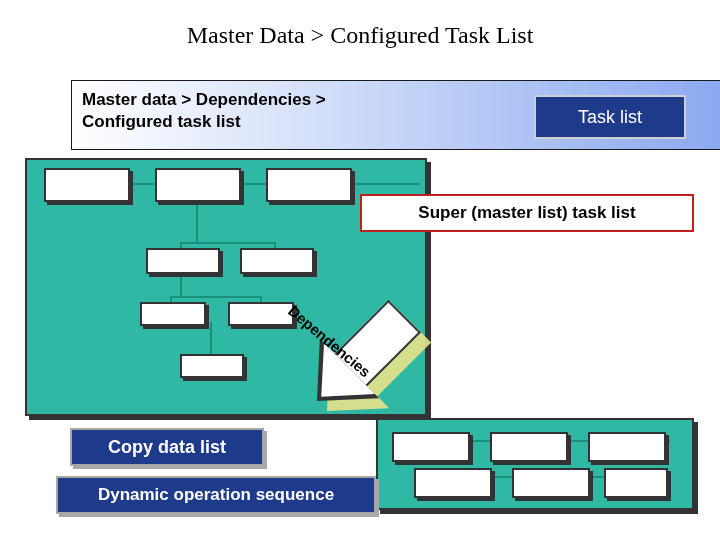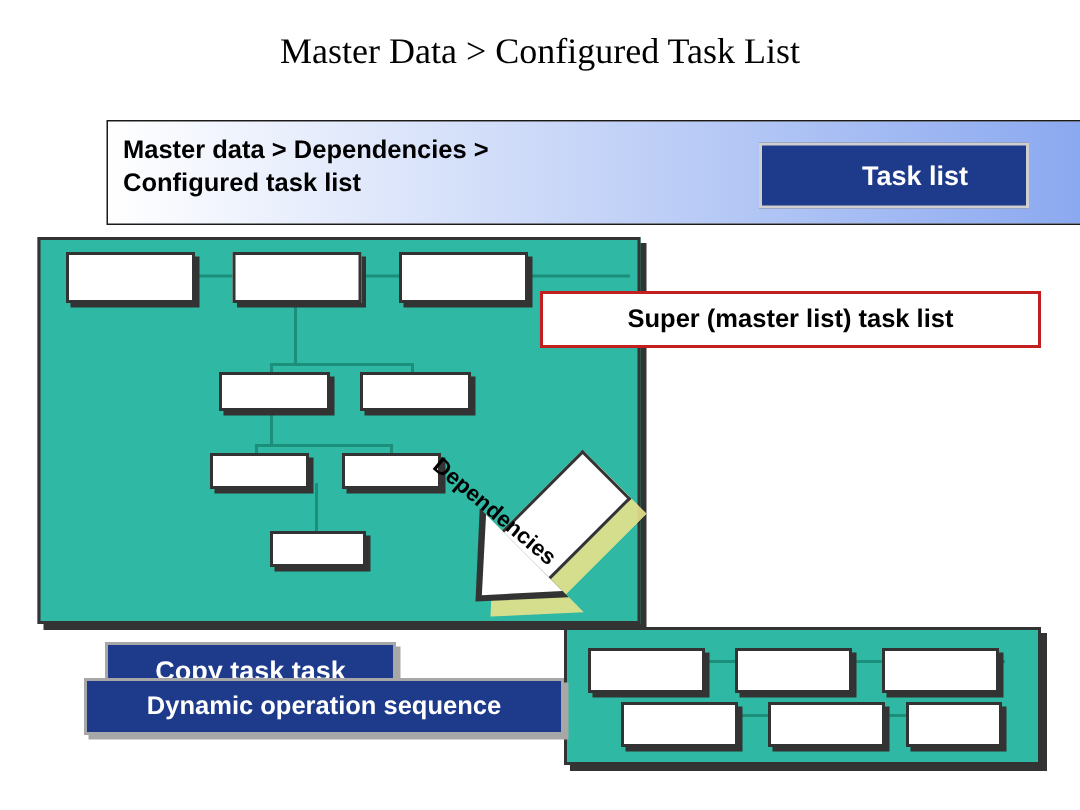--- a/index.html
+++ b/index.html
@@ -49,25 +49,24 @@
   .tasklist-badge {
     position: absolute;
     right: 42px;
     top: 14px;
     width: 148px;
     height: 40px;
     background: #1e3a8a;
     border: 2px solid #cfcfcf;
     color: #fff;
     font-size: 18px;
-    font-weight: bold;
-    display: flex;
-    align-items: center;
-    justify-content: center;
-    padding-left: 28px;
+    font-weight: normal;
+    display: flex;
+    align-items: center;
+    justify-content: center;
   }
   .super-region {
     position: absolute;
     left: 25px;
     top: 158px;
     width: 398px;
     height: 254px;
     background: #2fb8a3;
     border: 2px solid #333;
     box-shadow: 4px 4px 0 #333;
@@ -205,21 +204,21 @@
     color: #fff;
     font-size: 18px;
     font-weight: bold;
     display: flex;
     align-items: center;
     justify-content: center;
   }
   .dynamic-label {
     position: absolute;
     left: 56px;
-    top: 452px;
+    top: 476px;
     width: 316px;
     height: 34px;
     background: #1e3a8a;
     border: 2px solid #a7a7a7;
     box-shadow: 3px 3px 0 #a7a7a7;
     color: #fff;
     font-size: 17px;
     font-weight: bold;
     display: flex;
     align-items: center;
@@ -280,16 +279,16 @@
 
   <div class="copy-row">
     <div class="box-white cbox1"></div>
     <div class="box-white cbox2"></div>
     <div class="box-white cbox3"></div>
     <div class="box-white cbox4"></div>
     <div class="box-white cbox5"></div>
     <div class="box-white cbox6"></div>
   </div>
 
-  <div class="copy-label">Copy task task</div>
+  <div class="copy-label">Copy data list</div>
   <div class="dynamic-label">Dynamic operation sequence</div>
 
 </div>
 
 </body></html>

